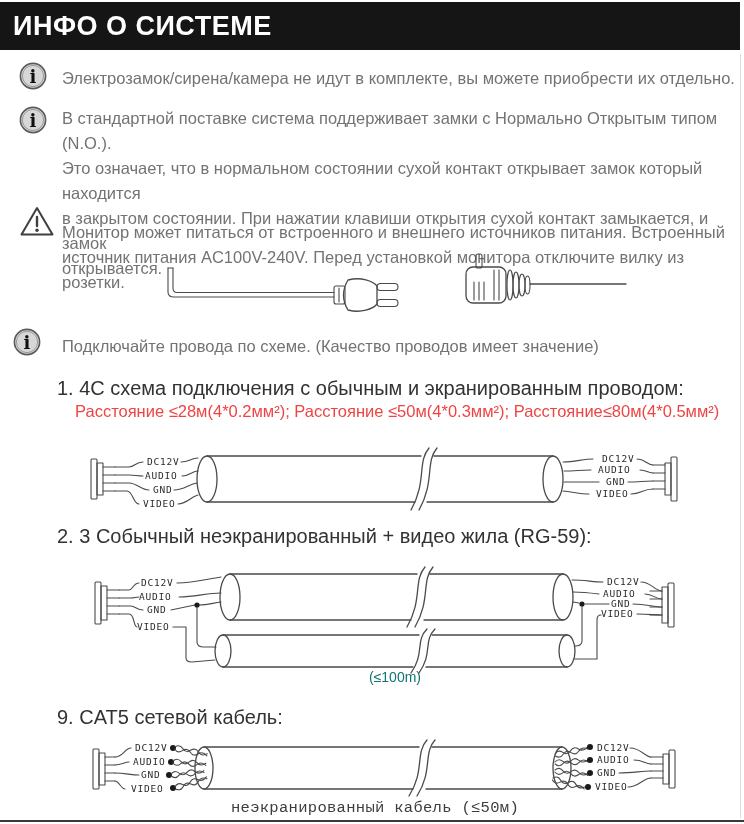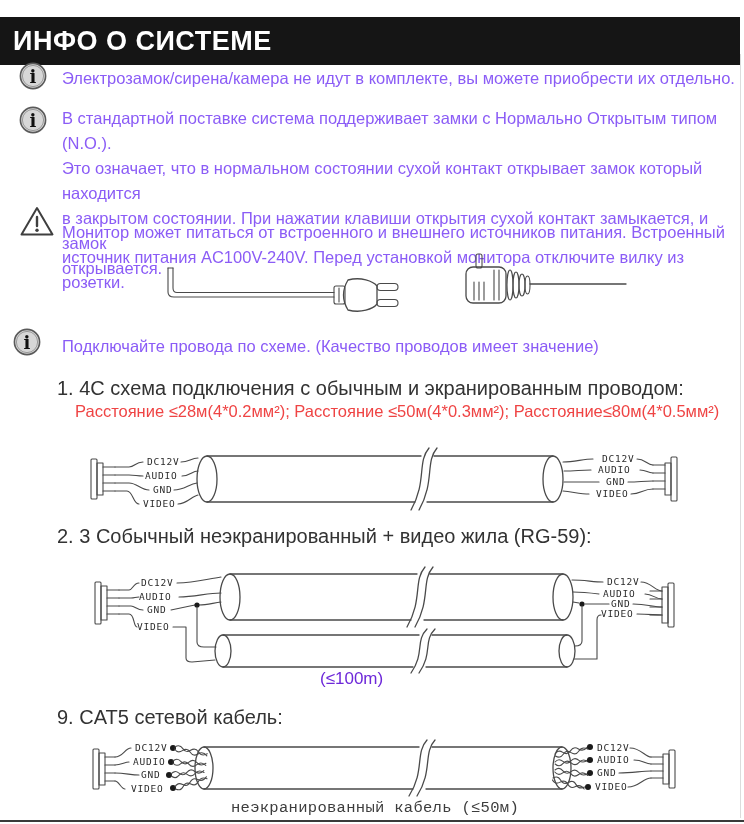--- a/index.html
+++ b/index.html
@@ -3,32 +3,32 @@
 <meta charset="utf-8">
 <style>
   html,body{margin:0;padding:0;}
   body{
     width:744px;height:824px;position:relative;background:#ffffff;
     font-family:"Liberation Sans", sans-serif;color:#333;
     overflow:hidden;
   }
   .abs{position:absolute;}
   .header{
-    position:absolute;top:2px;left:0;width:740px;height:48px;background:#151515;margin-top:15px;
+    position:absolute;top:2px;left:0;width:740px;height:48px;background:#151515;
   }
   .header h1{
     margin:0;padding:9px 0 0 13px;font-size:27px;font-weight:bold;color:#ffffff;
     letter-spacing:.5px;font-family:"Liberation Sans", sans-serif;
   }
   .note-text{
-    font-size:16.5px;line-height:25px;color:#8b5cf6;white-space:pre-line;width:678px;
+    font-size:16.5px;line-height:25px;color:#737373;white-space:pre-line;width:678px;
   }
   .section-title{font-size:20px;color:#333;}
   .distances{font-size:16.5px;color:#ef4444;}
-  .caption{font-size:17px;color:#6d28d9;}
+  .caption{font-size:14px;color:#0f766e;text-align:center;}
   .caption-small{font-size:15.5px;color:#3d3d3d;text-align:center;letter-spacing:.3px;font-family:Liberation Mono, monospace;}
   svg .ln{fill:none;stroke:#4a4a4a;stroke-width:1.3;stroke-linecap:round;stroke-linejoin:round;}
   svg .thin{stroke-width:1.1;}
   svg .dot{fill:#1a1a1a;stroke:none;}
   svg text{
     font-family:"DejaVu Sans Mono", monospace;font-size:9.5px;fill:#2b2b2b;letter-spacing:.8px;
   }
   svg .iglyph{
     font-family:"DejaVu Serif", serif;font-weight:bold;font-size:18px;fill:#111;
     letter-spacing:0;

